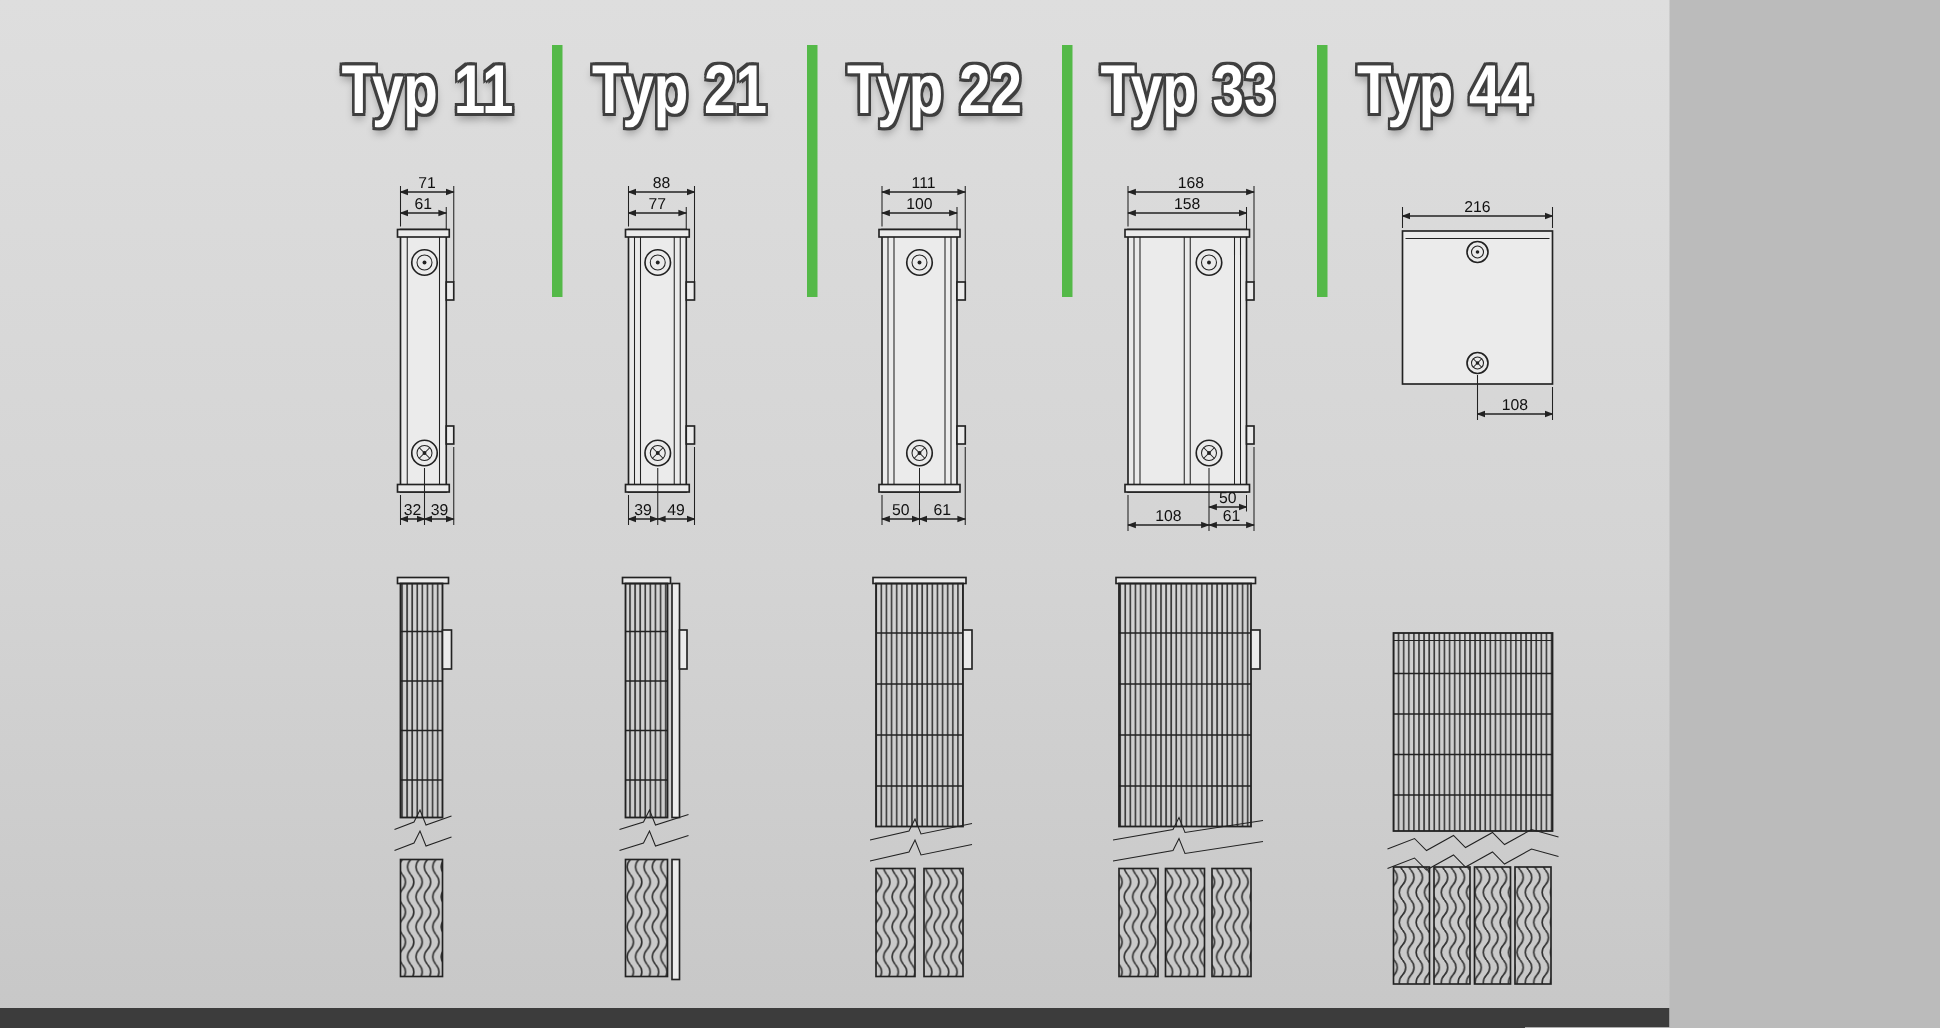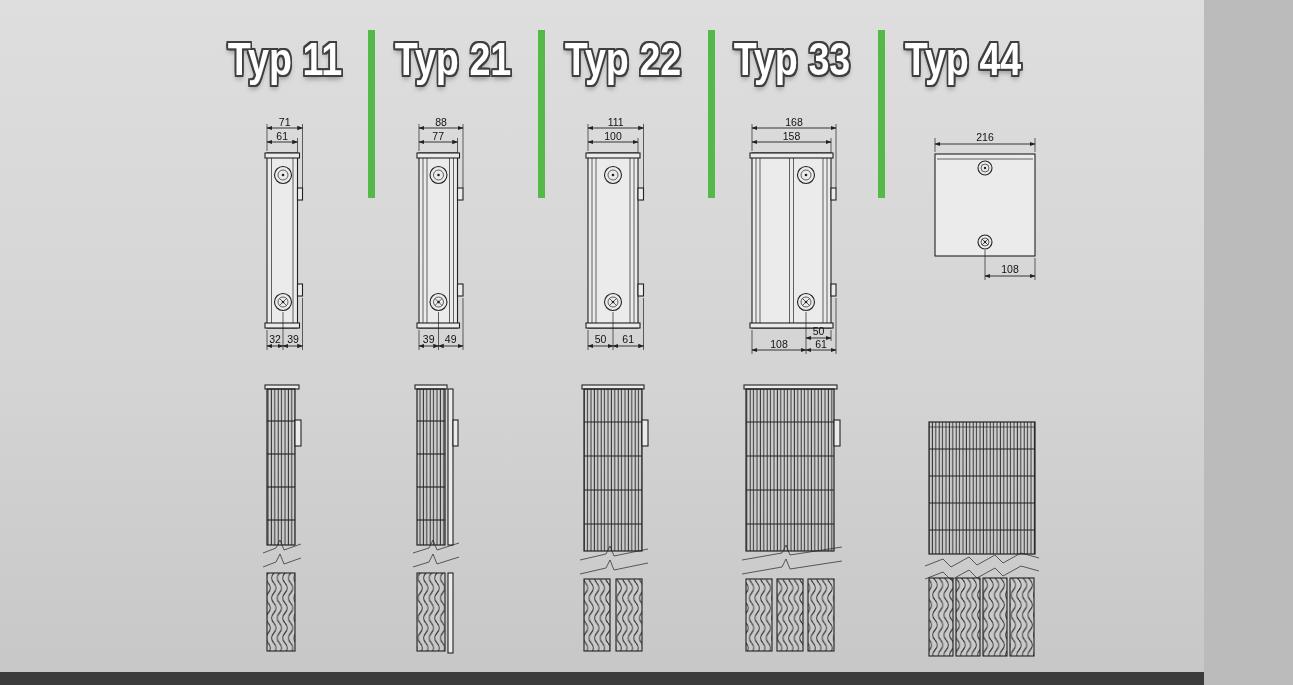--- a/index.html
+++ b/index.html
@@ -1,19 +1,19 @@
 <!DOCTYPE html>
 <html><head>
 <meta charset="utf-8">
 <style>
   * { margin:0; padding:0; box-sizing:border-box; }
   html,body { background:#bbb; }
   body { font-family:"Liberation Sans", sans-serif; }
   .stage {
-    position:relative; width:1204px; height:685px; overflow:hidden;
+    position:relative; width:1113px; height:685px; overflow:hidden;
     background:linear-gradient(180deg,#dedede 0%,#d4d4d4 55%,#c7c7c7 100%);
   }
   .abs { position:absolute; }
   .type-label {
     position:absolute; top:28px; width:150px; height:62px;
     text-align:center; font-size:46px; font-weight:bold; line-height:62px;
     color:#fff; letter-spacing:0;
     transform:scaleX(.82); transform-origin:center;
     text-shadow:
       -2px -2px 0 #3f3f3f, 0 -2px 0 #3f3f3f, 2px -2px 0 #3f3f3f,

